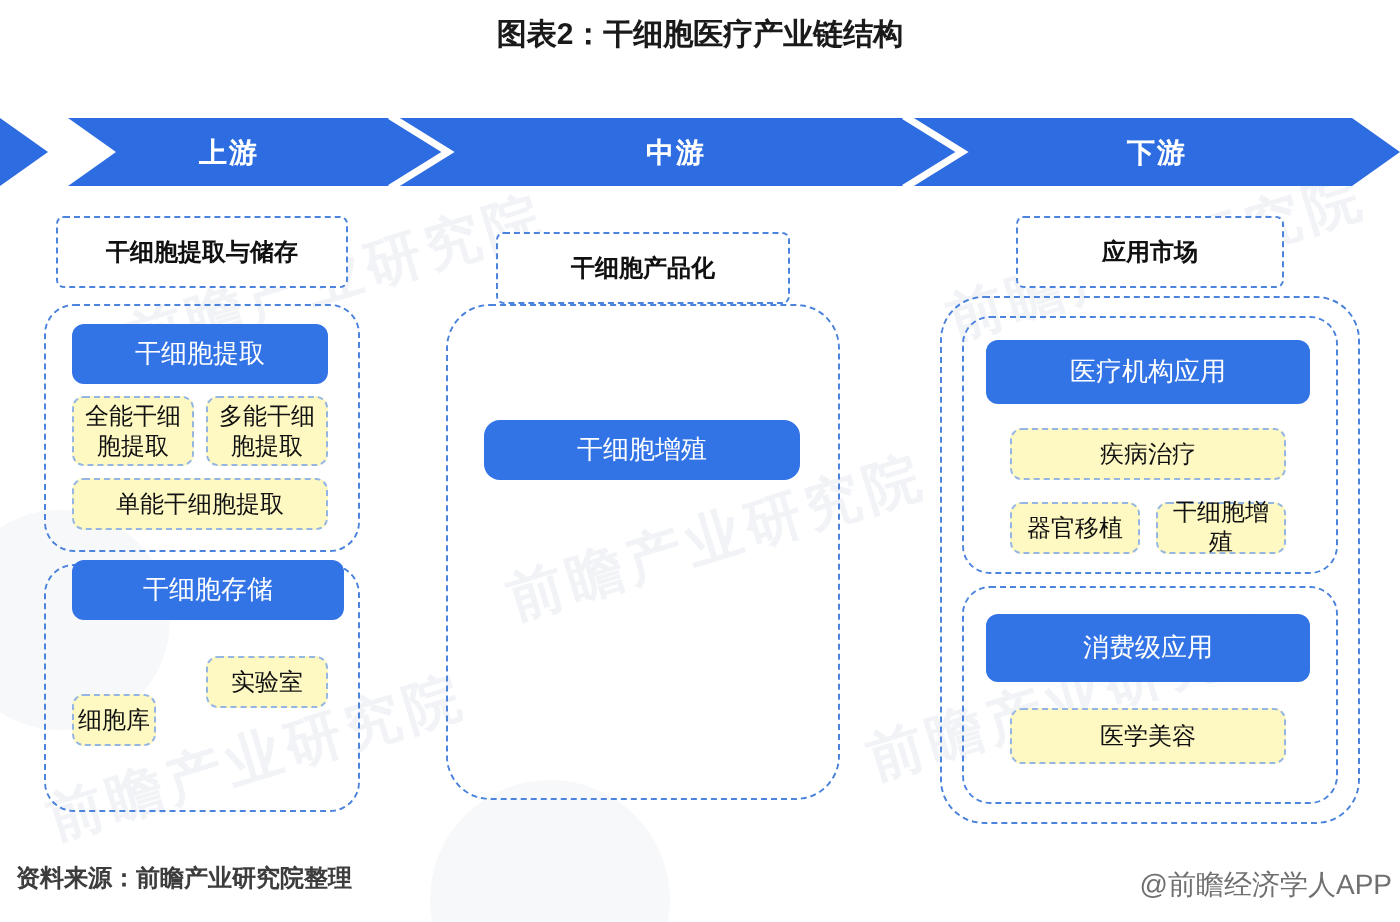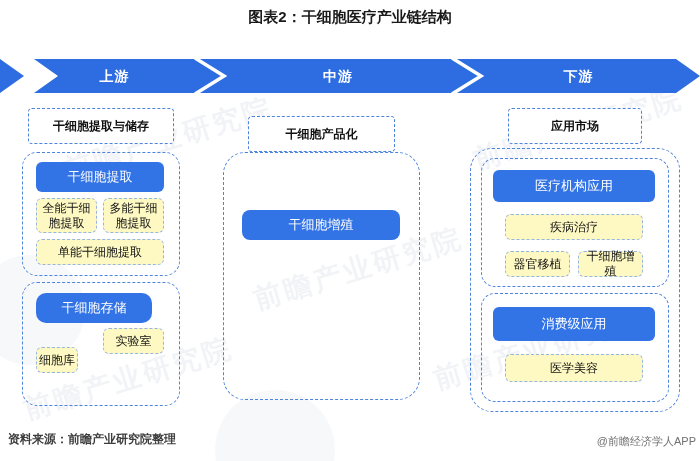--- a/index.html
+++ b/index.html
@@ -51,21 +51,21 @@
     font-size:12px;font-weight:500;color:#111111;line-height:1.25;z-index:2;padding:0 2px;box-sizing:border-box;
   }
   
   .hdr-up{left:28px;top:108px;width:144px;height:34px;}
   .grp1{left:22px;top:152px;width:156px;height:122px;border-radius:15px;}
   .p-extract{left:36px;top:162px;width:128px;height:30px;}
   .i-totipotent{left:36px;top:198px;width:61px;height:35px;}
   .i-pluripotent{left:103px;top:198px;width:61px;height:35px;}
   .i-unipotent{left:36px;top:239px;width:128px;height:26px;}
   .grp2{left:22px;top:282px;width:156px;height:122px;border-radius:15px;}
-  .p-storage{left:36px;top:293px;width:116px;height:30px;border-radius:10px;}
+  .p-storage{left:36px;top:280px;width:136px;height:30px;}
   .i-cellbank{left:36px;top:347px;width:42px;height:26px;}
   .i-lab{left:103px;top:328px;width:61px;height:26px;}
   .i-storageco{left:36px;top:360px;width:128px;height:26px;}
   
   .hdr-mid{left:248px;top:100px;width:145px;height:34px;margin-top:16px;}
   .cont-mid{left:223px;top:152px;width:195px;height:246px;border-radius:22px;}
   .p-prolif{left:242px;top:210px;width:158px;height:30px;border-radius:8px;}
   .p-rnd{left:242px;top:312px;width:158px;height:40px;border-radius:8px;}
   
   .hdr-down{left:508px;top:108px;width:132px;height:34px;}
@@ -73,21 +73,21 @@
   .cont-in1{left:481px;top:158px;width:186px;height:127px;border-radius:14px;}
   .p-medical{left:493px;top:170px;width:162px;height:32px;}
   .i-disease{left:505px;top:214px;width:138px;height:26px;}
   .i-organ{left:505px;top:251px;width:65px;height:26px;}
   .i-bio{left:578px;top:251px;width:65px;height:26px;}
   .cont-in2{left:481px;top:293px;width:186px;height:107px;border-radius:14px;}
   .p-consumer{left:493px;top:307px;width:162px;height:34px;}
   .i-beauty{left:505px;top:354px;width:138px;height:28px;}
   
   .src{position:absolute;left:8px;top:431px;font-size:12px;color:#3d3d3d;z-index:2;font-weight:bold;}
-  .brand{position:absolute;right:4px;top:434px;font-size:11px;color:#707070;z-index:2;}
+  .brand{position:absolute;right:4px;top:434px;font-size:14px;color:#707070;z-index:2;}
 </style>
 </head>
 <body>
 
 <div class="stage">
 
   <div class="wm-layer">
     <span class="wm" style="left:60px;top:120px;">前瞻产业研究院</span>
     <span class="wm" style="left:250px;top:250px;">前瞻产业研究院</span>
     <span class="wm" style="left:470px;top:110px;">前瞻产业研究院</span>

